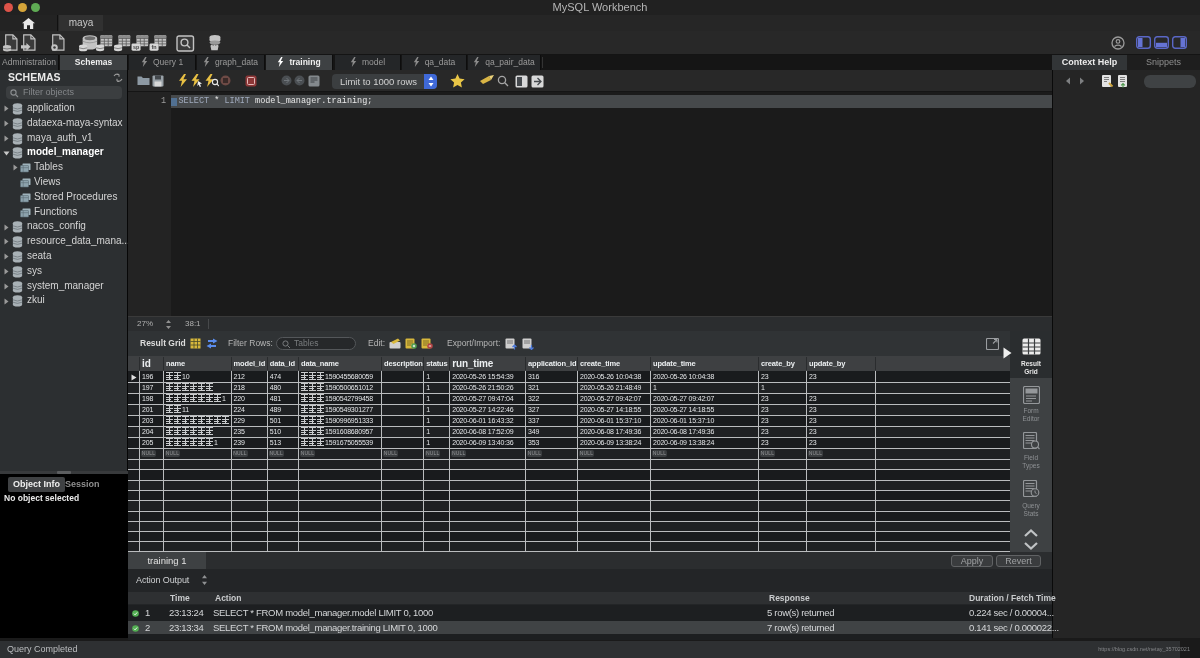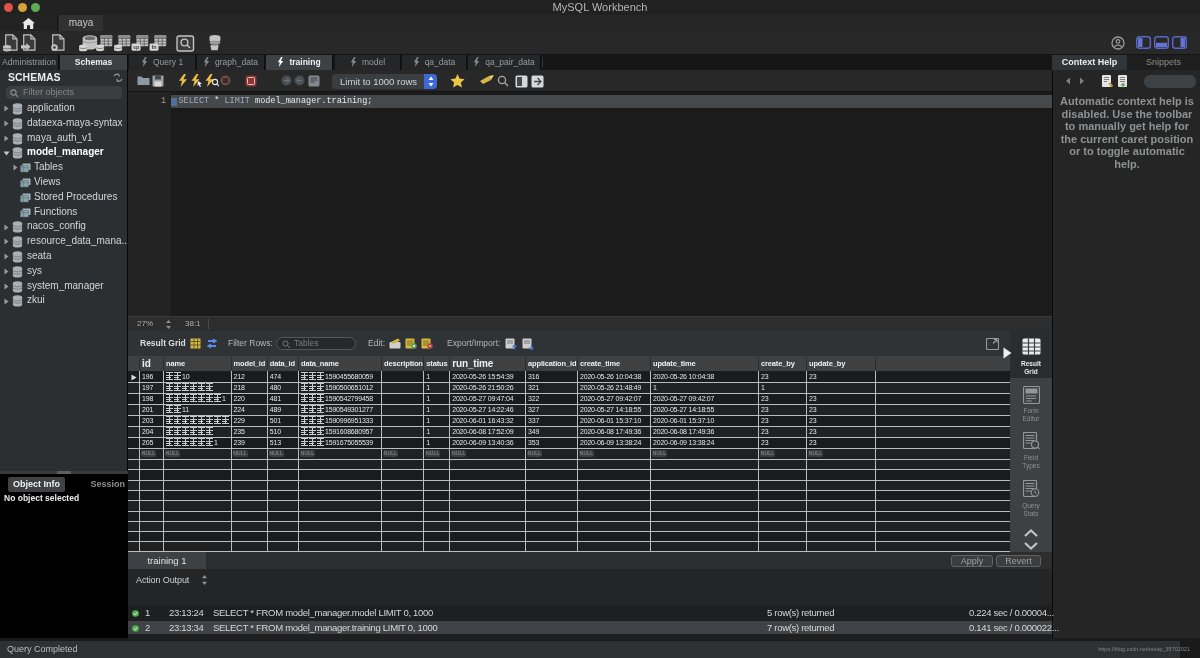--- a/index.html
+++ b/index.html
@@ -293,21 +293,21 @@
       <ellipse cx="5.5" cy="9.5" rx="4.6" ry="2" fill="#a9b1b6"></ellipse>
       <path d="M0.9 4.8 Q5.5 7.2 10.1 4.8 M0.9 7.2 Q5.5 9.6 10.1 7.2" stroke="#6f777c" fill="none" stroke-width="0.8"></path>
     </svg></div>
 <div class="a tx" style="left:27px;top:293.4px;height:14.8px;line-height:14.8px;font-size:10px;color:#d4d4d4">zkui</div>
 
 <div class="a" style="left:0;top:471px;width:128px;height:3px;background:#383a3c">
     <div class="a" style="left:57px;top:0;width:14px;height:3px;background:#5c5e60;border-radius:1px"></div>
   </div>
 <div class="a" style="left:0;top:474px;width:128px;height:164px;background:#000000">
  <div class="a tx" style="left:8px;top:3px;width:57px;height:15px;background:#3f4143;border-radius:2px;color:#f0f0f0;font-size:9px;font-weight:bold;line-height:15px;text-align:center">Object Info</div>
- <div class="a tx" style="left:65px;top:3px;width:60px;height:15px;color:#8f8f8f;font-size:9px;font-weight:bold;line-height:15px;text-align:right">Session</div>
+ <div class="a tx" style="left:65px;top:3px;width:60px;height:15px;color:#8f8f8f;font-size:9px;font-weight:bold;line-height:15px;text-align:left">Session</div>
  <div class="a tx" style="left:4px;top:19px;font-size:8.5px;font-weight:bold;color:#ececec">No object selected</div>
 </div>
 
 <div class="a" style="left:1052px;top:70px;width:148px;height:568px;background:#252525;border-left:1px solid #0a0a0a">
  <svg class="a" style="left:11px;top:7px" width="8" height="8" viewBox="0 0 8 8">
       <path d="M6 0.5 L2 4 L6 7.5 Z" fill="#7d7f81"></path>
     </svg>
  <svg class="a" style="left:25px;top:7px" width="8" height="8" viewBox="0 0 8 8">
       <path d="M2 0.5 L6 4 L2 7.5 Z" fill="#7d7f81"></path>
     </svg>
@@ -315,21 +315,20 @@
       <rect x="1" y="1" width="9" height="12" rx="1" fill="#e3e3e3"></rect>
       <path d="M3 3.5 H8 M3 5.5 H8 M3 7.5 H6" stroke="#707070" stroke-width="0.9"></path>
       <path d="M8 9 l3.5 3.5" stroke="#caa23a" stroke-width="2"></path>
     </svg>
  <svg class="a" style="left:64px;top:4px" width="13" height="14" viewBox="0 0 13 14">
       <rect x="1" y="1" width="9" height="12" rx="1" fill="#e3e3e3"></rect>
       <path d="M3 3.5 H8 M3 5.5 H8 M3 7.5 H8" stroke="#707070" stroke-width="0.9"></path>
       <path d="M6 13.5 v-4 m-1.8 1.8 l1.8 -1.8 l1.8 1.8" stroke="#4f9a4f" stroke-width="1.2" fill="none"></path>
     </svg>
  <div class="a" style="left:91px;top:5px;width:52px;height:13px;background:#3f4244;border-radius:6px"></div>
- <div class="a" style="left:4px;top:25px;width:140px;text-align:center;font-size:11px;font-weight:bold;color:#8f9193;line-height:12.6px">Automatic context help is disabled. Use the toolbar to manually get help for the current caret position or to toggle automatic help.</div>
 </div>
 
 <div class="a" style="left:128px;top:70px;width:924px;height:22px;background:#282828;border-bottom:1px solid #151515">
  <svg class="a" style="left:9px;top:5px" width="13" height="11" viewBox="0 0 13 11">
       <path d="M0.5 1.5 h4 l1.5 1.5 h6.5 v7 h-12 z" fill="#8d99a3"></path>
     </svg>
  <svg class="a" style="left:24px;top:4.5px" width="12" height="12" viewBox="0 0 12 12">
       <rect x="0.5" y="0.5" width="11" height="11" rx="1" fill="#9aa2a8"></rect>
       <rect x="3" y="0.5" width="6" height="4" fill="#44484c"></rect>
       <rect x="2.5" y="6.5" width="7" height="5" fill="#d8d8d8"></rect>
@@ -675,20 +674,26 @@
  <div class="a tx" style="left:0;top:0;width:78px;height:17px;background:#3e4143;color:#e0e0e0;font-size:9.5px;line-height:17px;text-align:center">training 1</div>
  <div class="a tx" style="left:823px;top:3px;width:42px;height:12px;background:#3a3c3e;border:1px solid #606264;border-radius:3px;color:#9fa1a3;font-size:9px;line-height:10px;text-align:center">Apply</div>
  <div class="a tx" style="left:868px;top:3px;width:45px;height:12px;background:#3a3c3e;border:1px solid #606264;border-radius:3px;color:#9fa1a3;font-size:9px;line-height:10px;text-align:center">Revert</div>
 </div>
 
 <div class="a" style="left:128px;top:569px;width:924px;height:71px;background:#232527">
  <div class="a tx" style="left:8px;top:6px;font-size:9px;letter-spacing:-0.1px;color:#cfd1d3">Action Output</div>
  <svg class="a" style="left:73px;top:6px" width="7" height="10" viewBox="0 0 7 10">
       <path d="M3.5 0 L6 3.2 H1 Z M3.5 10 L1 6.8 H6 Z" fill="#8f9193"></path>
     </svg>
+ <div class="a" style="left:0;top:23px;width:924px;height:12px;background:#2e3032">
+  <div class="a tx" style="left:42px;top:0;font-size:8.5px;font-weight:bold;color:#c9cbcd;line-height:12px">Time</div>
+  <div class="a tx" style="left:87px;top:0;font-size:8.5px;font-weight:bold;color:#c9cbcd;line-height:12px">Action</div>
+  <div class="a tx" style="left:641px;top:0;font-size:8.5px;font-weight:bold;color:#c9cbcd;line-height:12px">Response</div>
+  <div class="a tx" style="left:841px;top:0;font-size:8.5px;font-weight:bold;color:#c9cbcd;line-height:12px">Duration / Fetch Time</div>
+ </div>
  <div class="a" style="left:0;top:36px;width:924px;height:35px;background:#1d1f21"></div>
  <div class="a" style="left:0;top:51.5px;width:924px;height:13.5px;background:#404345"></div>
 </div>
 
  <div class="a" style="left:128px;top:606px;width:924px;height:14px">
   <svg class="a" style="left:4px;top:4px" width="7" height="7" viewBox="0 0 8 8">
       <circle cx="4" cy="4" r="3.8" fill="#53b053"></circle>
       <path d="M2.2 4.2 L3.5 5.5 L5.9 2.8" stroke="#fff" stroke-width="1" fill="none"></path>
     </svg>
   <div class="a tx" style="left:17px;top:0;font-size:9.5px;letter-spacing:-0.3px;color:#d5d7d9;line-height:14px">1</div>

